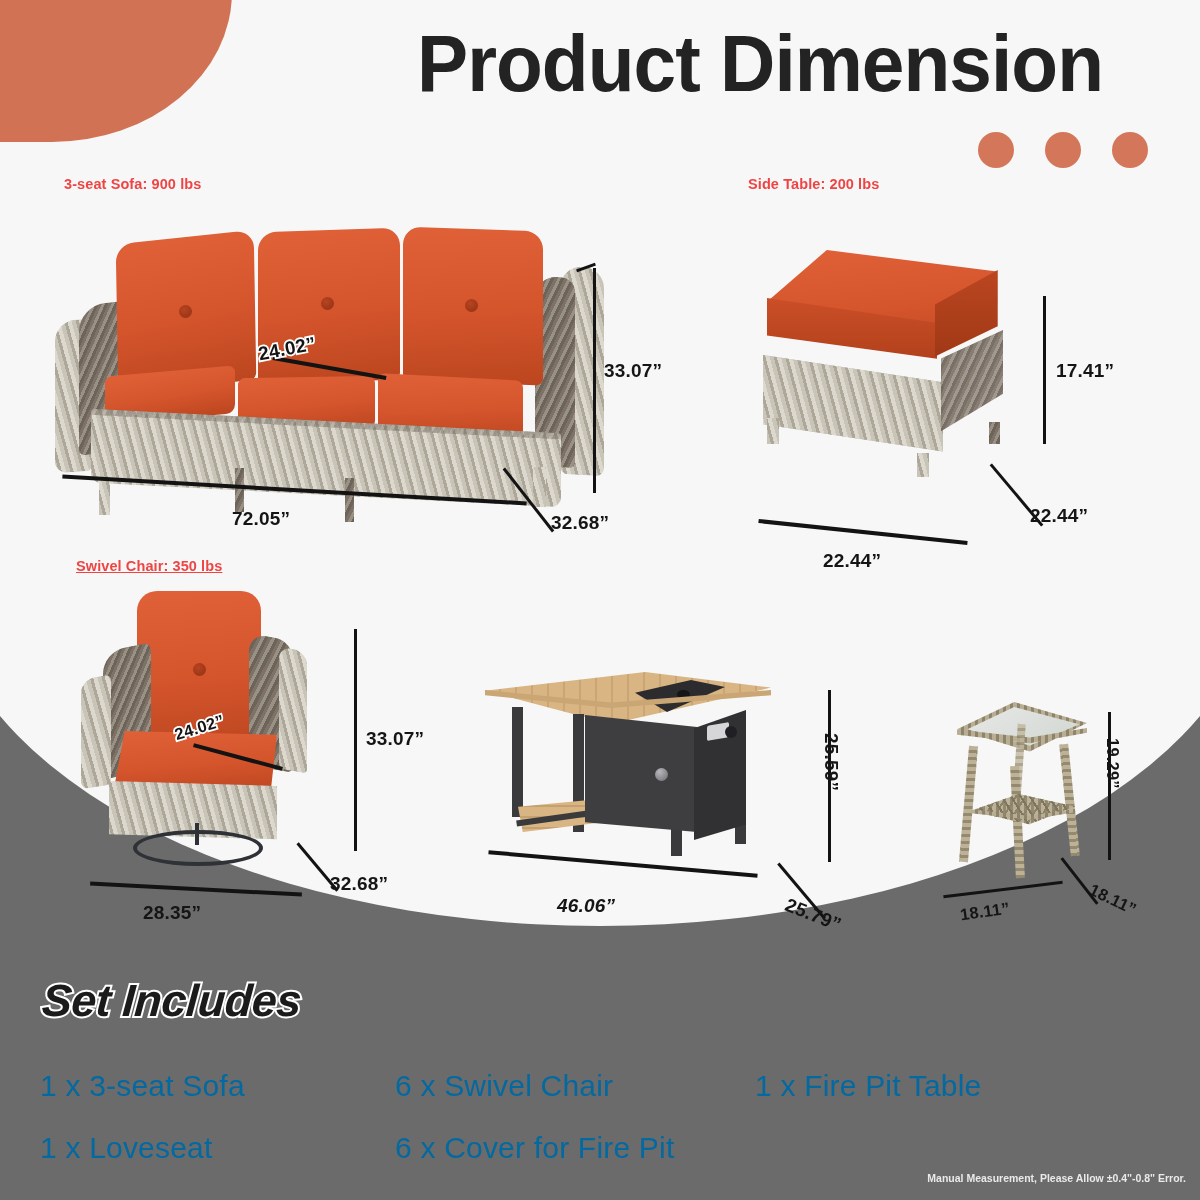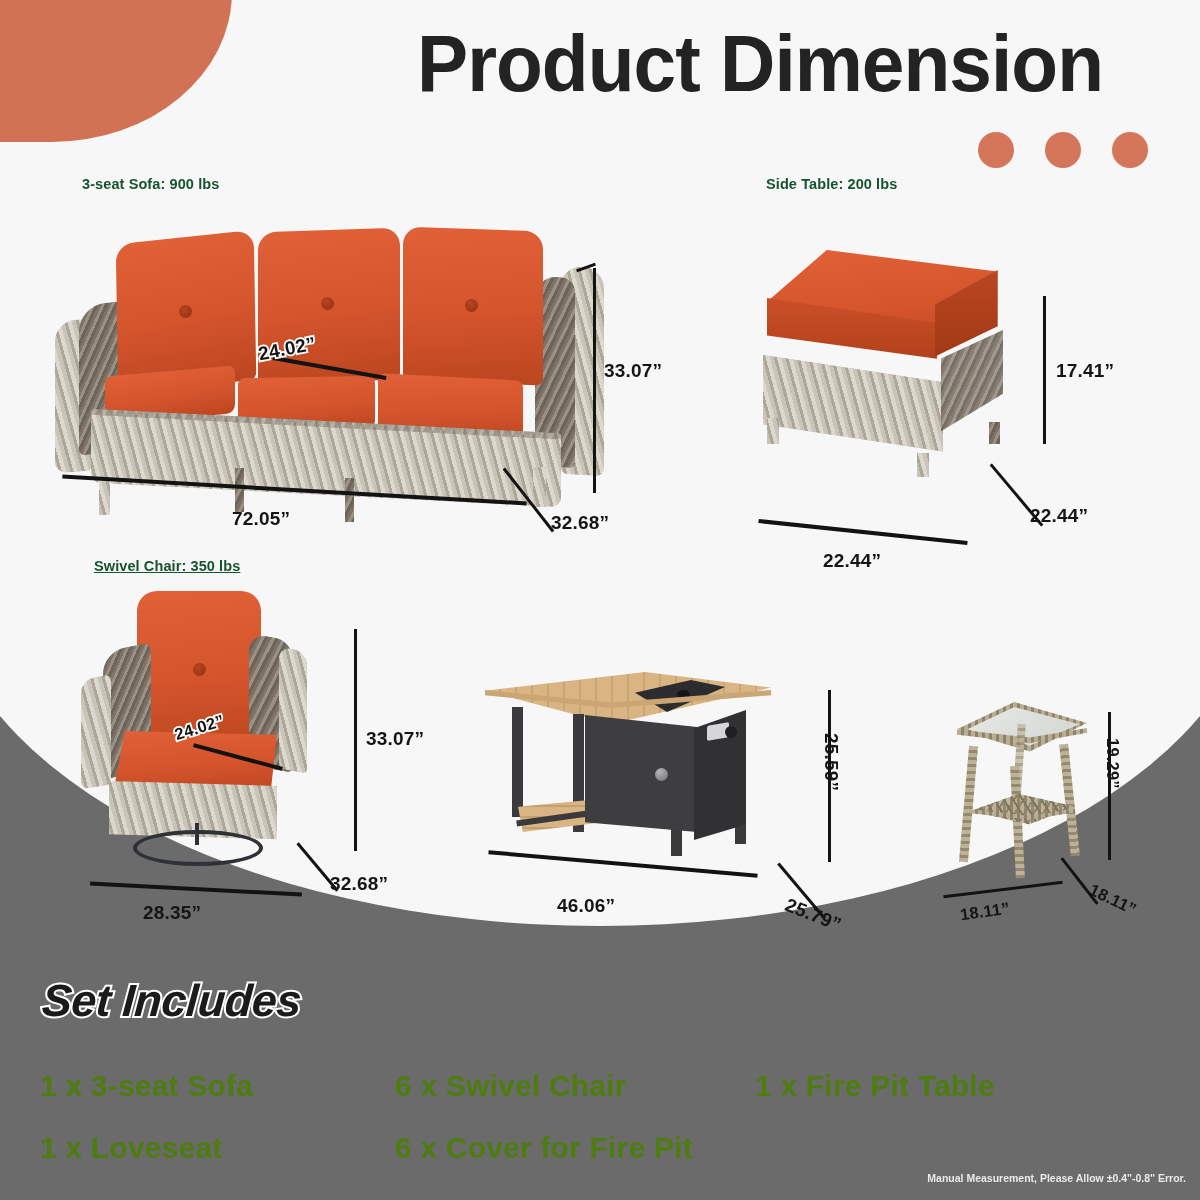--- a/index.html
+++ b/index.html
@@ -66,24 +66,23 @@
     background:#f7f7f7;
     border-radius:50%;
   }
 
   
   .block{ position:absolute; }
   .cap{
     position:absolute;
     font-size:14.5px;
     font-weight:600;
-    color:#14532d;
+    color:#ef4444;
     white-space:nowrap;
     letter-spacing:0.1px;
-    margin-left:18px;
   }
   .dim{
     position:absolute;
     font-size:19px;
     font-weight:bold;
     color:#151515;
     white-space:nowrap;
     letter-spacing:0.2px;
   }
   .dim.sm{ font-size:16.5px; }
@@ -105,21 +104,21 @@
   }
   #includes-grid{
     position:absolute; left:40px; top:1055px;
     width:1130px;
     display:grid;
     grid-template-columns:355px 360px 415px;
     grid-template-rows:62px 62px;
     align-items:center;
   }
   .inc-item{
-    font-size:30px; font-weight:bold; color:#4d7c0f;
+    font-size:30px; font-weight:normal; color:#0369a1;
     white-space:nowrap; letter-spacing:0.2px;
   }
   #footnote{
     position:absolute; right:14px; top:1172px;
     font-size:10.5px; font-weight:bold; color:#eaeaea;
     white-space:nowrap;
   }
 
   
   .wick-d{ background:
@@ -312,21 +311,21 @@
   <div style="position:absolute; left:209px; top:48px; width:52px; height:130px; background:#313134;
        clip-path:polygon(0 14%,100% 0,100% 88%,0 100%);"></div>
   <div style="position:absolute; left:222px; top:62px; width:22px; height:15px; background:#d6d6d8; border-radius:2px; transform:skewY(-10deg);"></div>
   <div style="position:absolute; left:240px; top:64px; width:12px; height:12px; border-radius:50%; background:#202024;"></div>
 </div>
 
 <div class="line" style="left:828px; top:690px; width:3px; height:172px;"></div>
 <div class="dim" style="left:842px; top:733px; transform:rotate(90deg); transform-origin:left top;">25.59”</div>
 
 <div class="line" style="left:488px; top:862px; width:270px; height:4px; transform:rotate(5deg);"></div>
-<div class="dim" style="left:557px; top:895px;">46.06”</div>
+<div class="dim" style="left:557px; top:895px;font-style:italic;">46.06”</div>
 
 <div class="line" style="left:800px; top:855px; width:3px; height:72px; transform:rotate(-40deg);"></div>
 <div class="dim" style="left:784px; top:904px; transform:rotate(22deg);">25.79”</div>
 
 <div class="block" id="st-art">
 
   <div style="position:absolute; left:8px; top:6px; width:118px; height:52px;
        background:linear-gradient(150deg,#e7e9e6,#cfd4cf);
        clip-path:polygon(44% 0,100% 34%,56% 76%,0 42%); border-radius:3px;"></div>
   <div class="rat" style="position:absolute; left:2px; top:2px; width:130px; height:62px;

